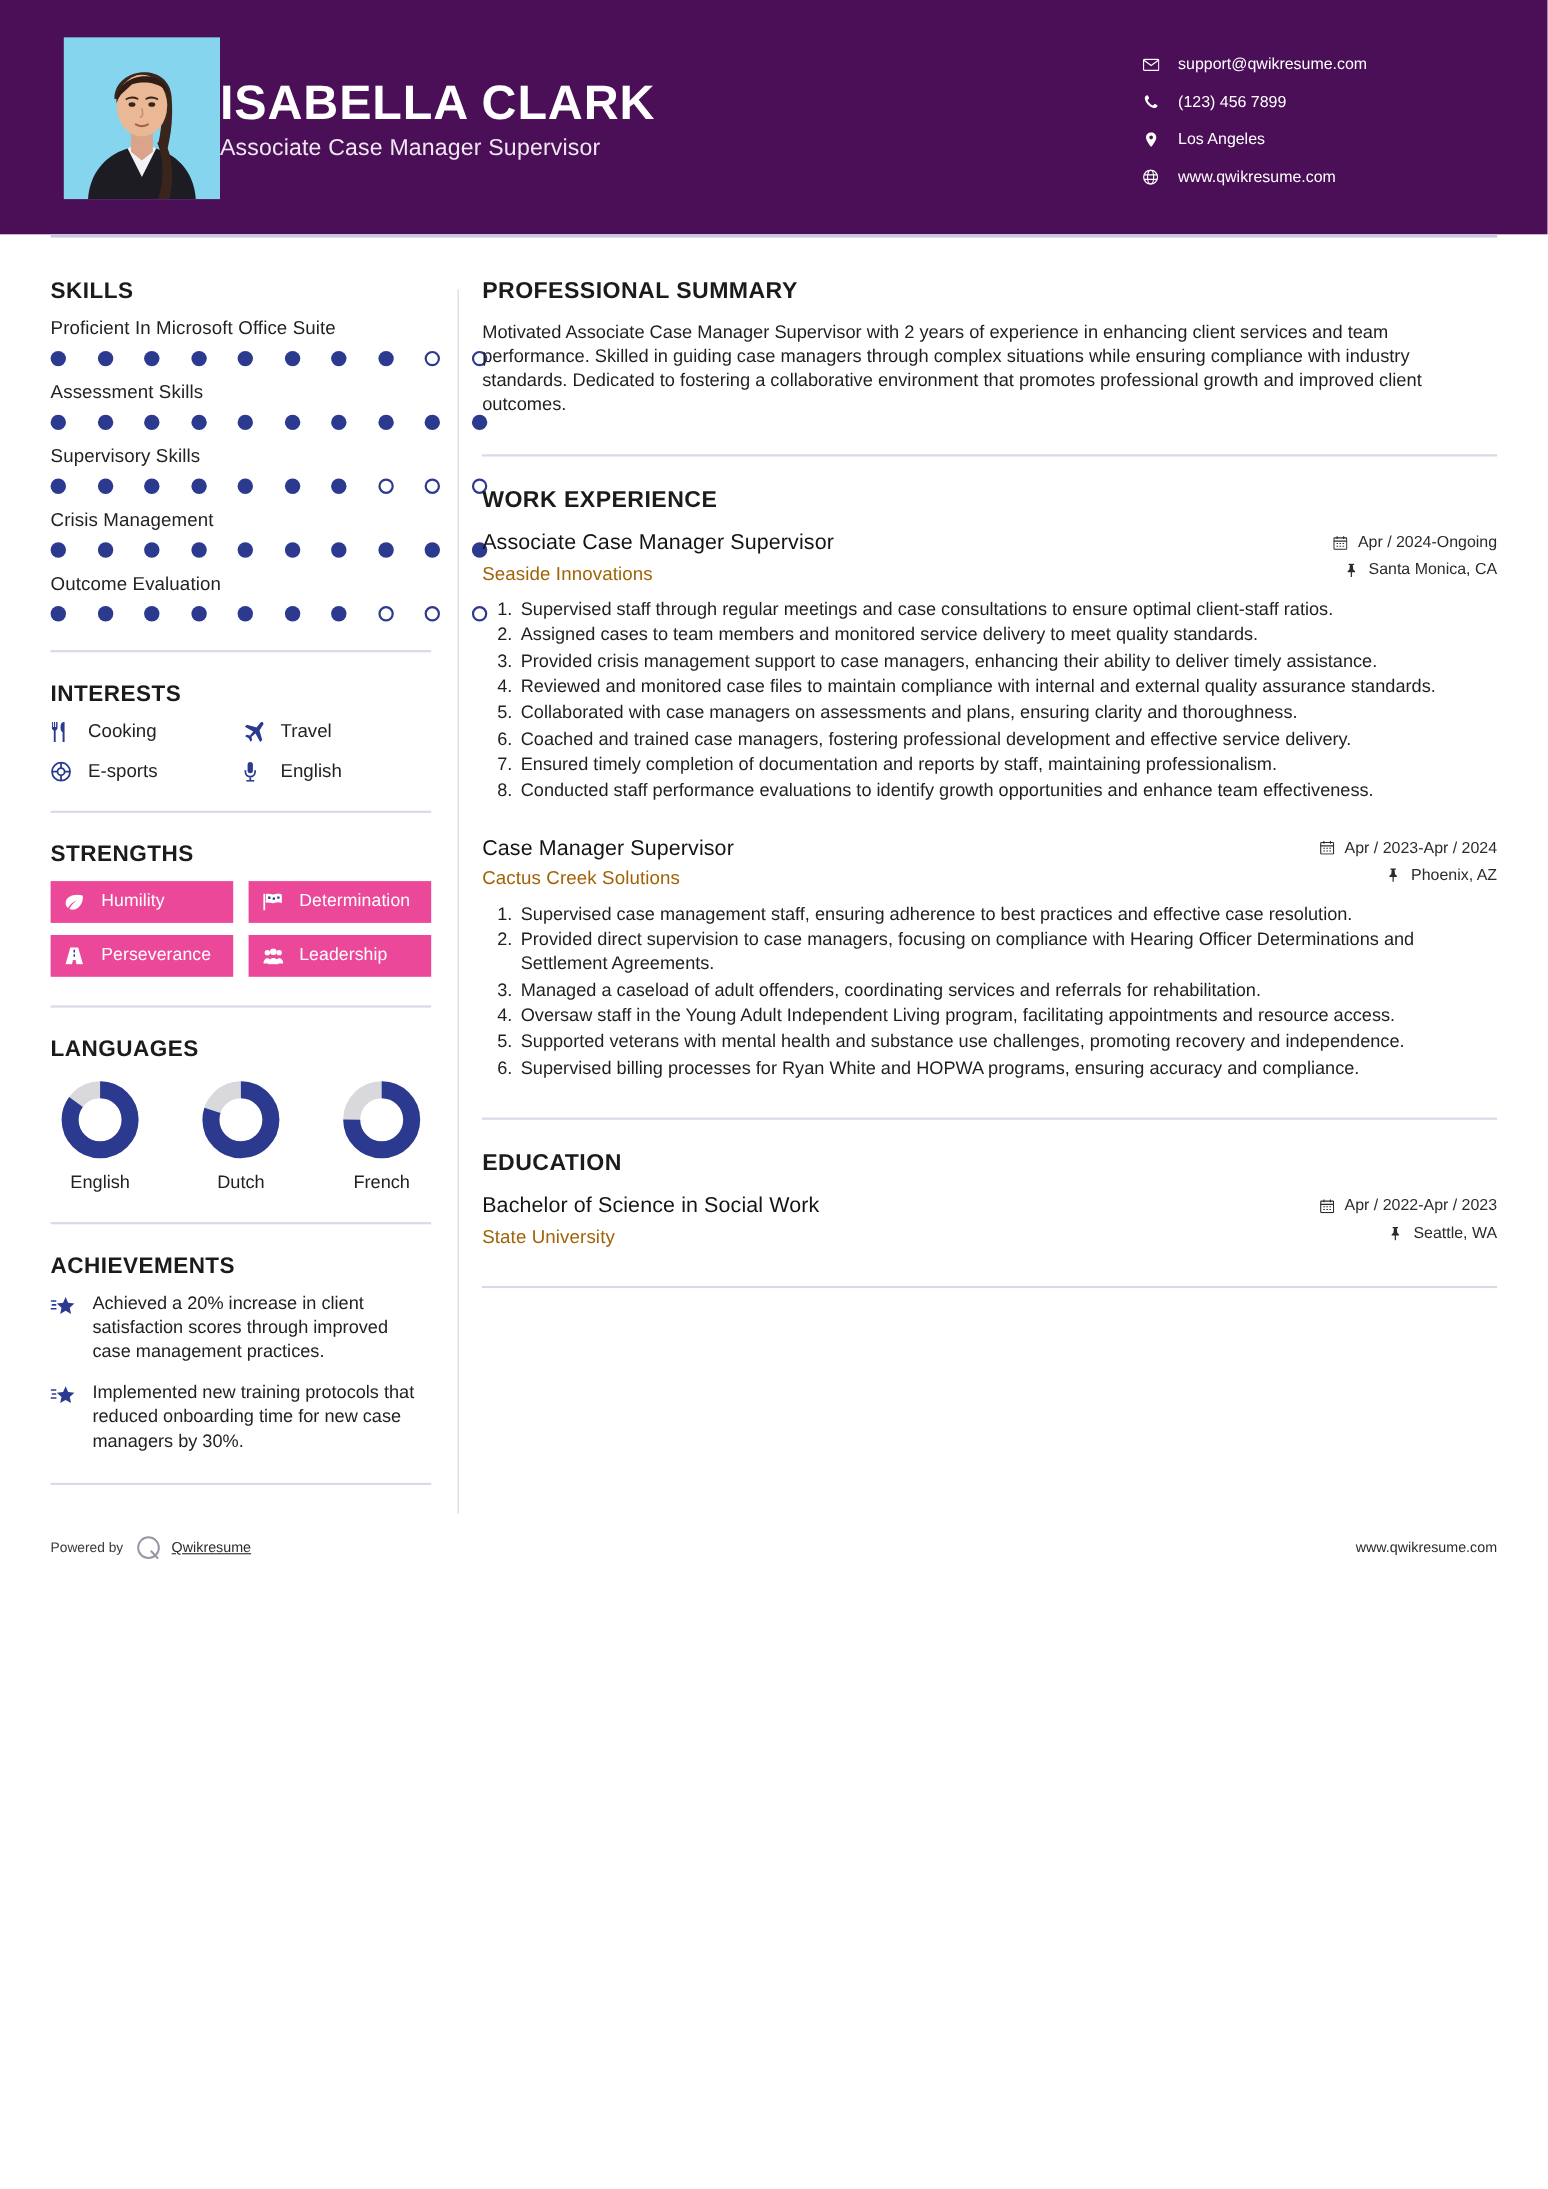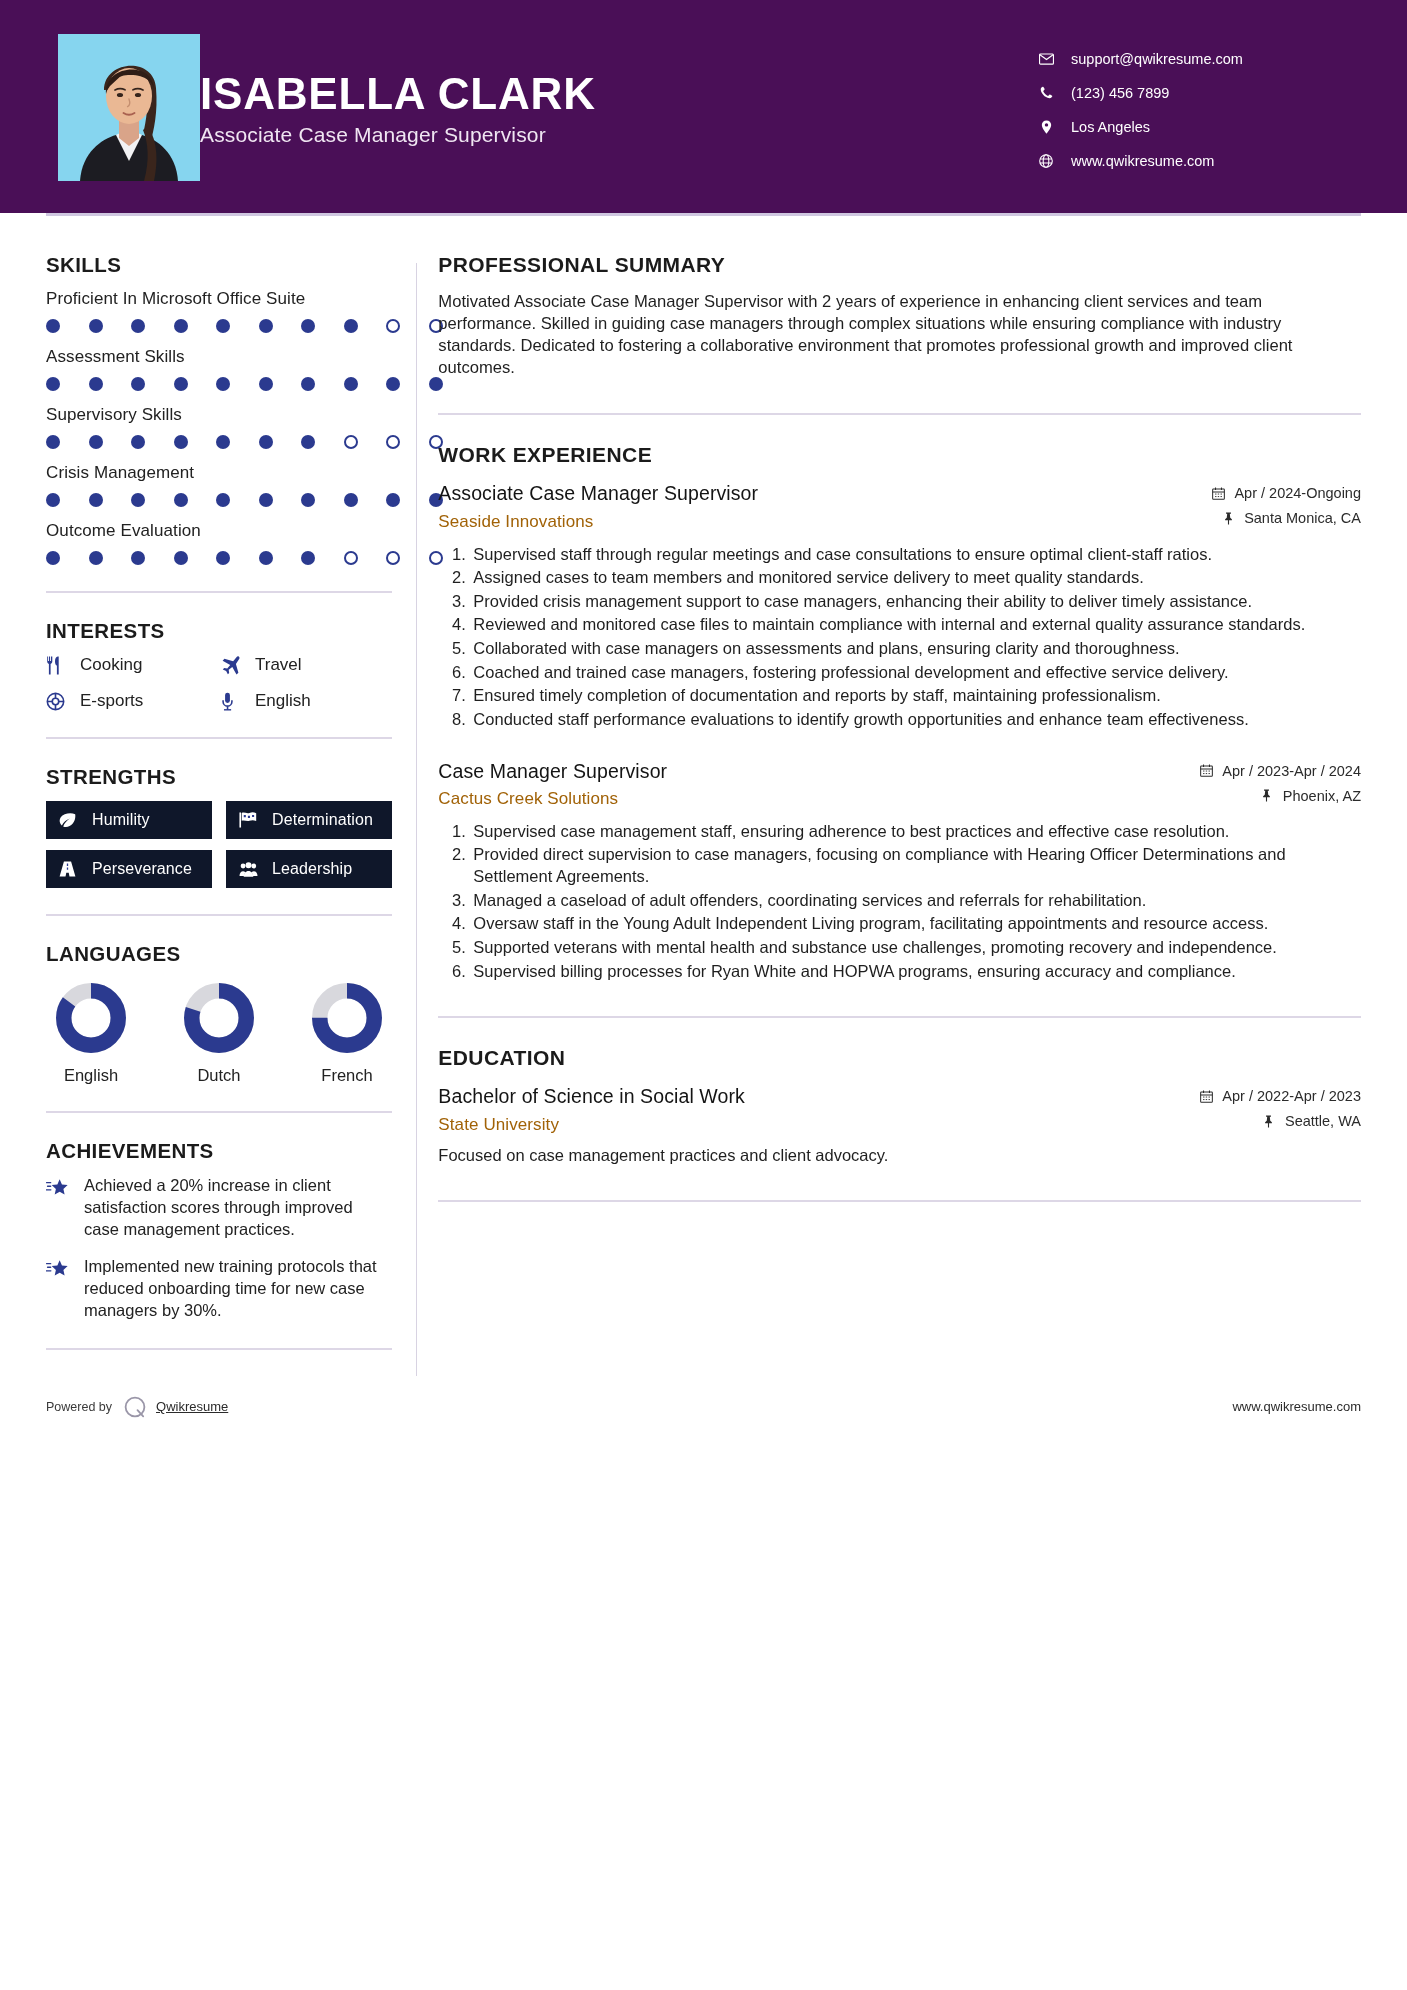--- a/index.html
+++ b/index.html
@@ -165,21 +165,21 @@
   .int-ico { width: 26px; flex: 0 0 26px; display:flex; align-items:center; justify-content:flex-start; margin-right: 8px; }
   .int-ico svg { display:block; }
 
   
   .str-grid {
     display: grid;
     grid-template-columns: 1fr 1fr;
     gap: 11px 14px;
   }
   .str-chip {
-    background: #0f172a;
+    background: #ec4899;
     color: #ffffff;
     height: 38px;
     display: flex;
     align-items: center;
     padding-left: 13px;
     font-size: 16px;
     letter-spacing: 0.1px;
     white-space: nowrap;
   }
   .str-ico { width: 24px; flex:0 0 24px; display:flex; align-items:center; margin-right: 9px; }
@@ -714,21 +714,20 @@
             <div class="meta-row">
               <span class="meta-ico">
                 <svg width="11" height="13" viewBox="0 0 12 14" fill="#2b2b2b">
                   <path d="M3.3 0.4 h5.4 v1.3 H7.4 l.5 4.4 l1.8 1.7 v1.1 H6.6 V13.6 h-1.2 V8.9 H2.3 V7.8 L4.1 6.1 l.5 -4.4 H3.3 Z"></path>
                 </svg>
               </span>
               <span>Seattle, WA</span>
             </div>
           </div>
         </div>
-        <div class="edu-desc">Focused on case management practices and client advocacy.</div>
       </div>
 
       <div class="hr-right"></div>
     </div>
   </div>
 
   <div class="footer">
     <div class="foot-left">
       <span class="foot-pb">Powered by</span>
       <span class="foot-logo">

